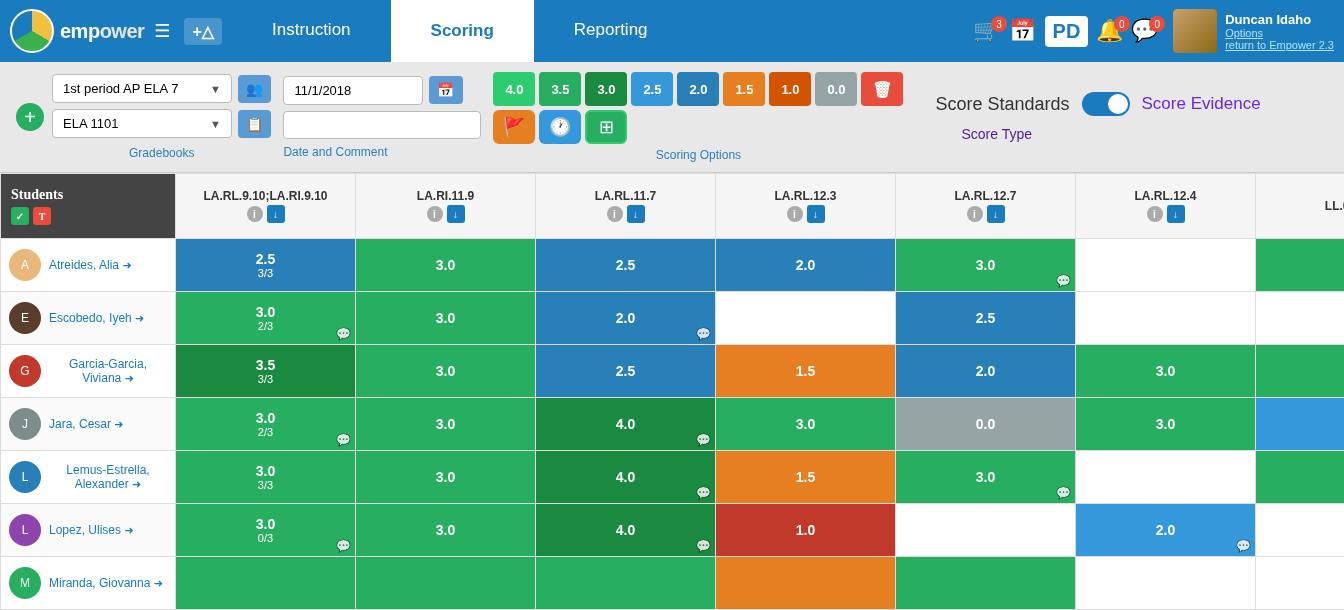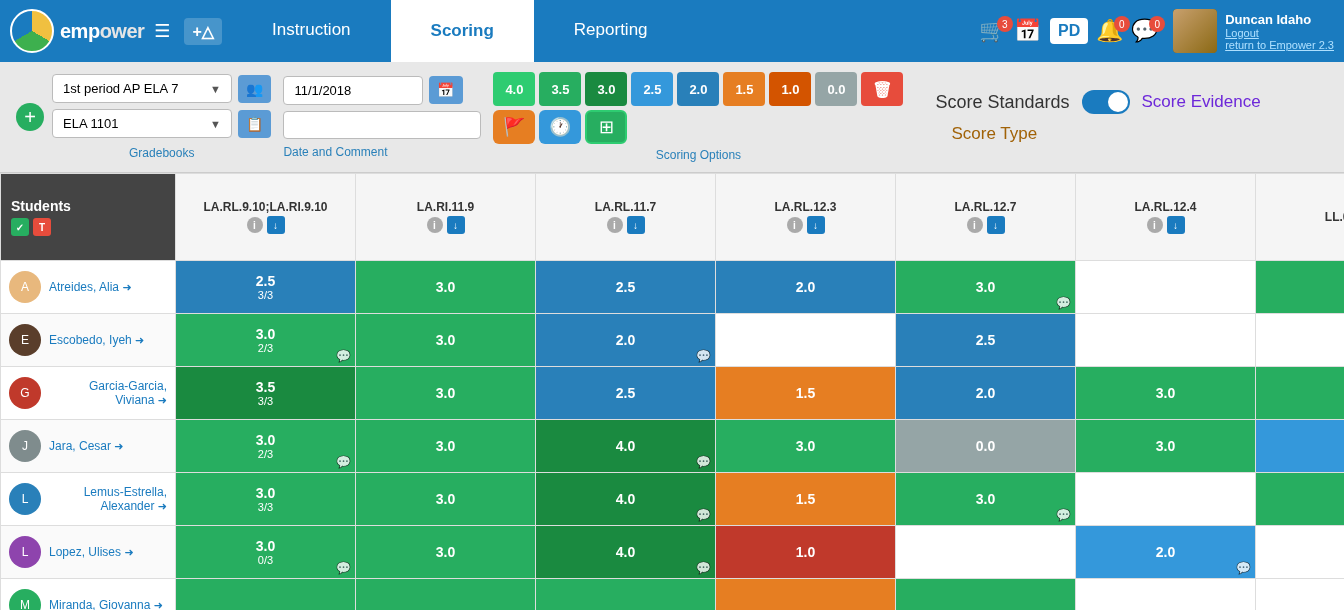--- a/index.html
+++ b/index.html
@@ -80,21 +80,21 @@
       top: -2px; right: -6px;
       background: #e74c3c;
       color: white;
       border-radius: 50%;
       font-size: 10px;
       width: 16px; height: 16px;
       display: flex; align-items: center; justify-content: center;
     }
     .nav-pd {
       background: white; color: #1a7bbf;
-      font-weight: bold; font-size: 16px;
+      font-weight: bold; font-size: 20px;
       padding: 4px 8px; border-radius: 4px; cursor: pointer;
     }
     .nav-user {
       display: flex; align-items: center; gap: 8px; margin-left: 6px;
     }
     .nav-avatar {
       width: 44px; height: 44px; border-radius: 4px;
       background: #8b6914;
       overflow: hidden;
       display: flex; align-items: center; justify-content: center;
@@ -217,21 +217,21 @@
       background: #bbb; position: relative; cursor: pointer;
     }
     .toggle.on { background: #1a7bbf; }
     .toggle-knob {
       position: absolute; top: 2px; width: 20px; height: 20px; border-radius: 50%;
       background: white; transition: left 0.2s;
     }
     .toggle.on .toggle-knob { left: 26px; }
     .toggle:not(.on) .toggle-knob { left: 2px; }
     .score-evidence-label { font-size: 17px; color: #6d28d9; font-weight: 500; }
-    .score-type-label { font-size: 17px; color: #a16207; font-weight: 500; margin-left: 16px; }
+    .score-type-label { font-size: 14px; color: #4c1d95; font-weight: 500; margin-left: 26px; }
 
     
     .table-container {
       overflow-x: auto;
       height: calc(610px - 62px - 88px);
     }
     table {
       border-collapse: collapse;
       width: 100%;
       min-width: 900px;
@@ -244,23 +244,24 @@
       padding: 0;
       font-size: 12px;
       font-weight: 600;
       white-space: nowrap;
       text-align: center;
     }
     .th-students {
       background: #444;
       color: white;
       min-width: 175px;
-      padding: 24px 10px;
+      padding: 13px 10px;
       text-align: left;
       font-size: 14px;
+      font-family: Liberation Serif, serif;
     }
     .th-student-icons {
       display: flex; gap: 4px; margin-top: 4px;
     }
     .th-std-icon {
       width: 18px; height: 18px; border-radius: 3px;
       font-size: 10px; font-weight: bold; color: white;
       display: flex; align-items: center; justify-content: center;
     }
     .th-std-icon.green { background: #27ae60; }
@@ -302,21 +303,21 @@
     }
     .td-student {
       display: flex; align-items: center; gap: 8px; padding: 4px 8px;
       cursor: pointer;
     }
     .student-avatar {
       width: 32px; height: 32px; border-radius: 50%; flex-shrink: 0;
       display: flex; align-items: center; justify-content: center;
       font-size: 14px;
     }
-    .student-name { font-size: 12px; color: #1a7bbf; text-align: right; }
+    .student-name { font-size: 12px; color: #1a7bbf; text-align: center; }
     .student-arrow { color: #1a7bbf; font-size: 11px; }
 
     .score-cell {
       height: 52px; width: 100%;
       display: flex; flex-direction: column; align-items: center; justify-content: center;
       color: white; font-weight: bold; font-size: 14px; position: relative;
     }
     .score-cell .sub-score { font-size: 11px; font-weight: normal; }
     .score-cell .comment-icon {
       position: absolute; bottom: 3px; right: 4px;
@@ -354,21 +355,21 @@
     <div class="nav-icon-btn">
       💬
       <span class="nav-badge">0</span>
     </div>
     <div class="nav-user">
       <div class="nav-avatar">
         <div class="nav-avatar-img"></div>
       </div>
       <div class="nav-user-info">
         <div class="nav-user-name">Duncan Idaho</div>
-        <div class="nav-user-link">Logout</div>
+        <div class="nav-user-link">Options</div>
         <div class="nav-user-link">return to Empower 2.3</div>
       </div>
     </div>
   </div>
 </nav>
 
 <div class="toolbar">
 
   <div class="toolbar-section">
     <button class="add-btn">+</button>

